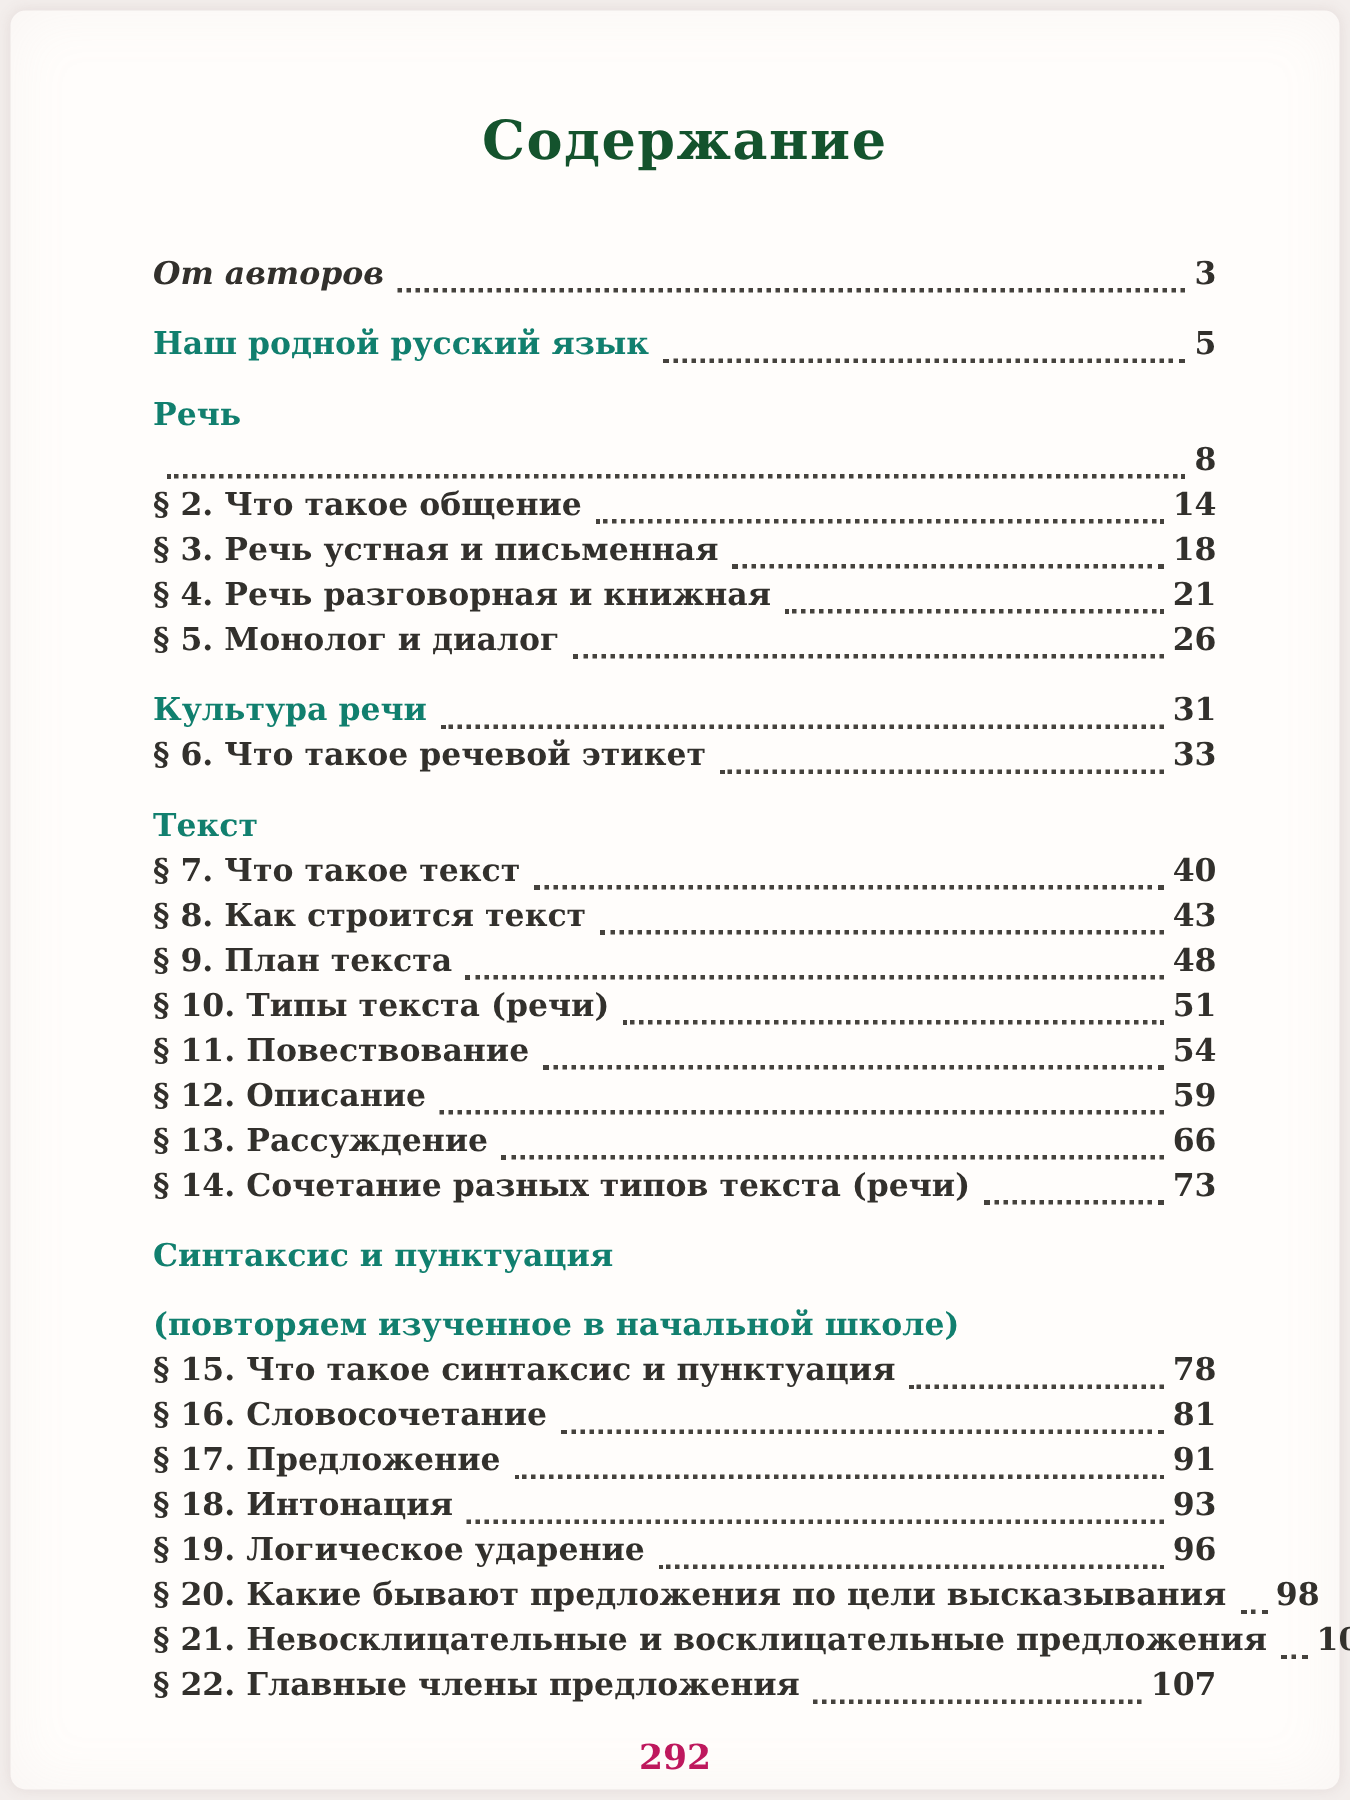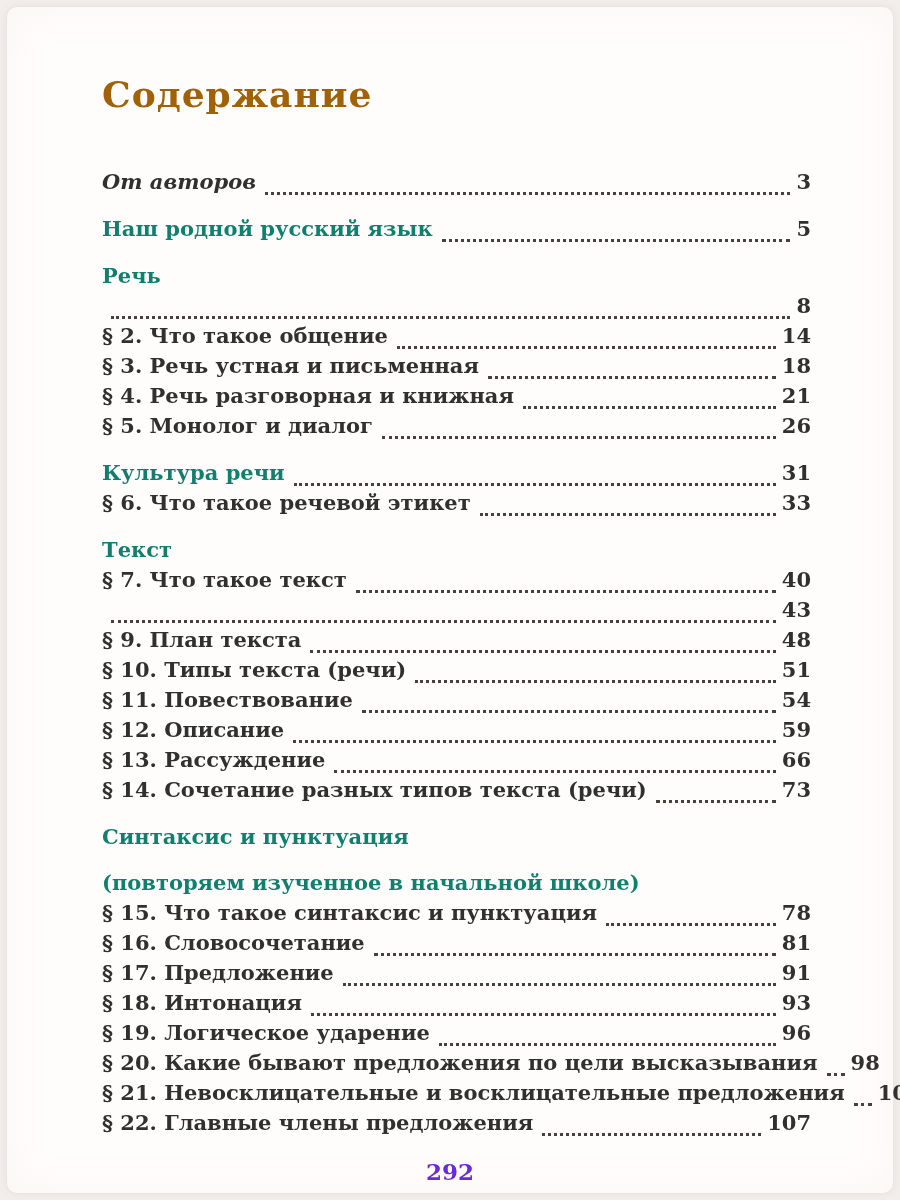--- a/index.html
+++ b/index.html
@@ -13,21 +13,22 @@
   .page {
     position:absolute; left:7px; top:7px; right:7px; bottom:7px;
     background:#fffdfb;
     border-radius:10px;
     box-shadow:0 0 10px rgba(120,90,90,0.12), inset 0 0 40px rgba(200,180,175,0.10);
   }
   .content {
     position:absolute; left:95px; right:82px; top:52px; bottom:20px;
   }
   .title {
-    color:#a16207;
+    text-align:center;
+    color:#14532d;
     font-weight:bold;
     font-size:36px;
     letter-spacing:1px;
     margin:14px 0 52px 0;
   }
   .toc-list { }
   .toc-row {
     display:flex;
     align-items:flex-end;
     font-weight:bold;
@@ -51,21 +52,21 @@
   .toc-row.heading .label,
   .toc-row.heading-with-page .label,
   .toc-row.heading-sub .label { color:#117f6e; }
   .toc-row.heading, .toc-row.heading-with-page { margin-top:17px; }
   .toc-row.heading-sub { margin-top:16px; }
   .footer-page {
     position:absolute; left:0; right:0; bottom:8px;
     text-align:center;
     font-weight:bold;
     font-size:23px;
-    color:#6d28d9;
+    color:#be185d;
   }
 </style>
 </head>
 <body>
 
 <div class="page">
   <div class="content">
     <div class="title">Содержание</div>
     <div class="toc-list">
         <div class="toc-row entry-italic">
@@ -117,20 +118,21 @@
         </div>
         <div class="toc-row heading">
           <span class="label">Текст</span>
         </div>
         <div class="toc-row entry">
           <span class="label">§ 7. Что такое текст</span>
           <span class="leader"></span>
           <span class="page-num">40</span>
         </div>
         <div class="toc-row entry">
+          <span class="label">§ 8. Как строится текст</span>
           <span class="leader"></span>
           <span class="page-num">43</span>
         </div>
         <div class="toc-row entry">
           <span class="label">§ 9. План текста</span>
           <span class="leader"></span>
           <span class="page-num">48</span>
         </div>
         <div class="toc-row entry">
           <span class="label">§ 10. Типы текста (речи)</span>

